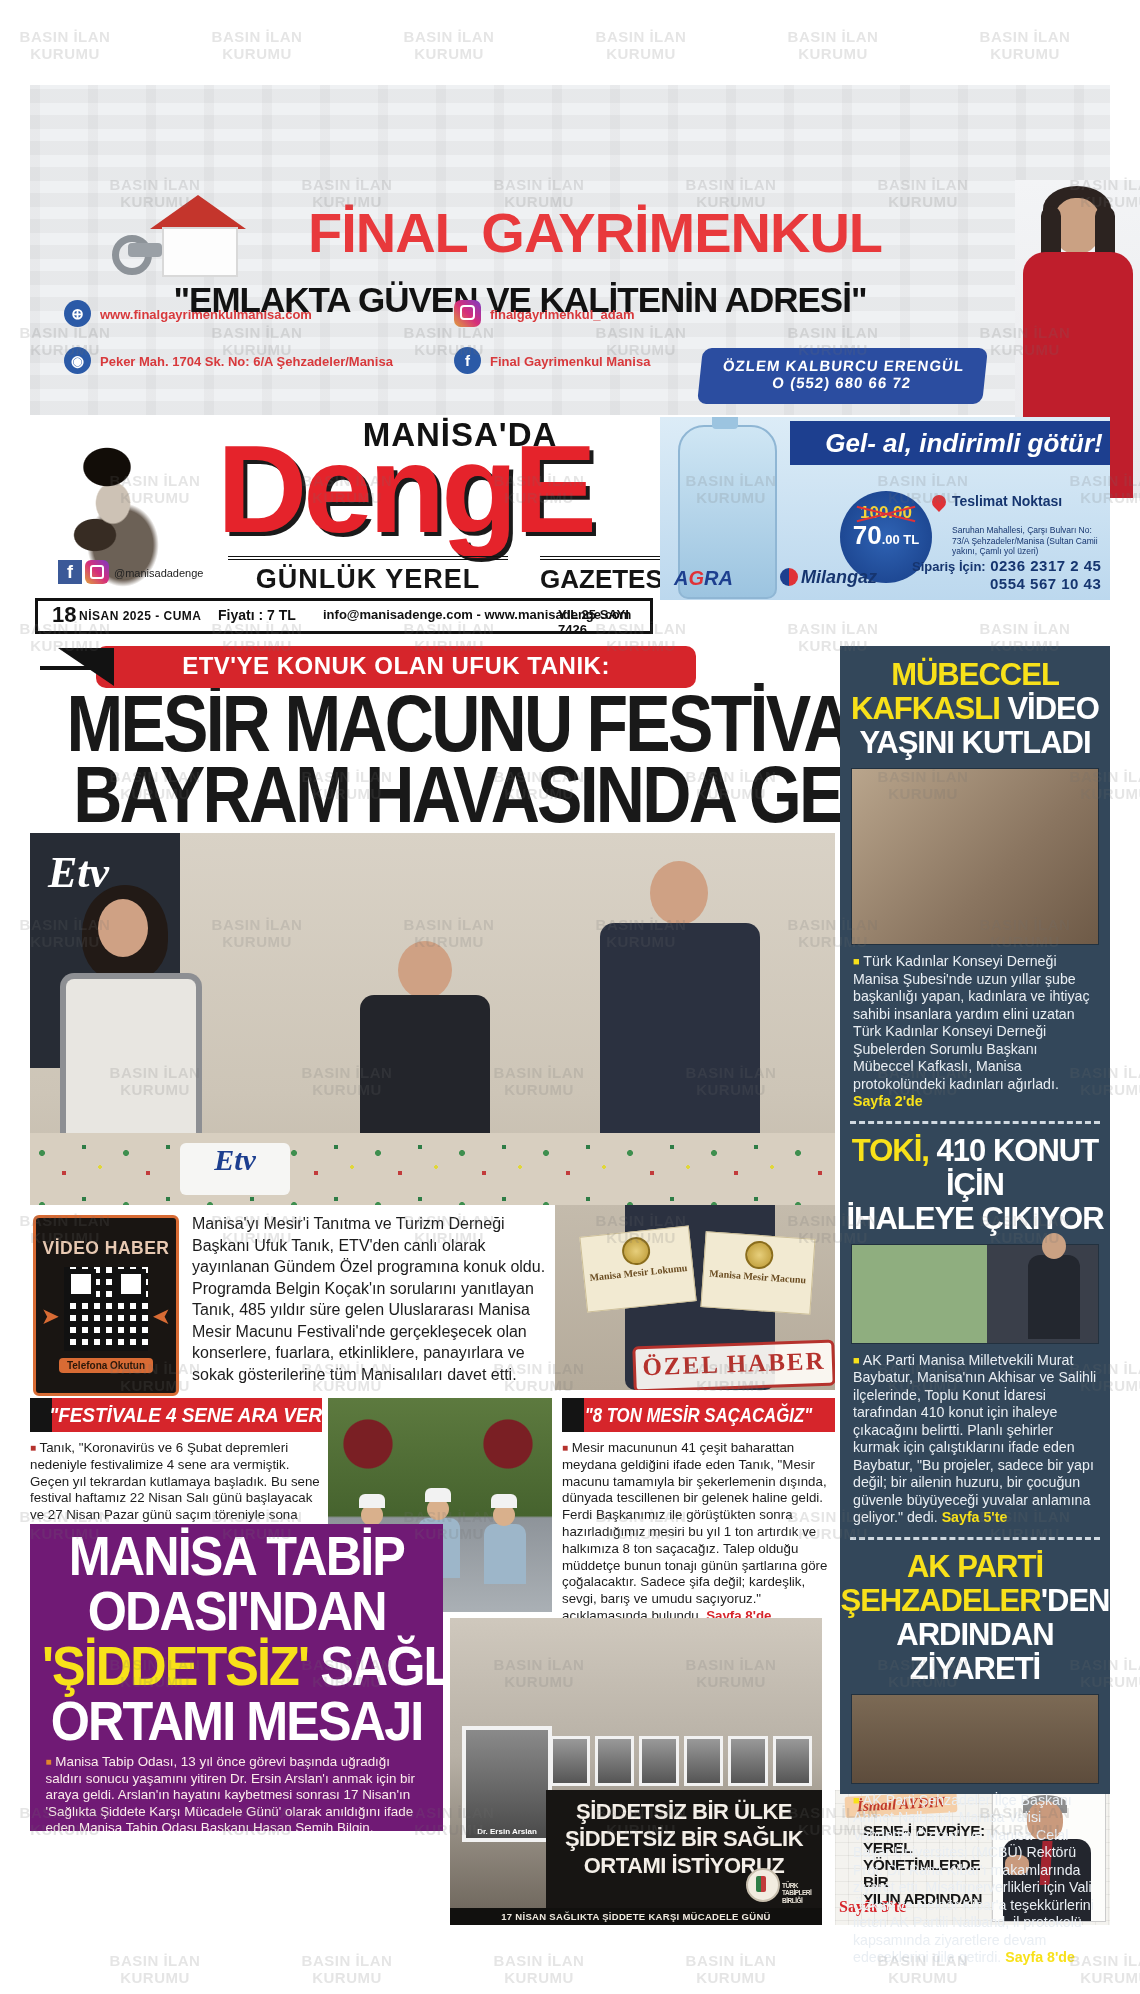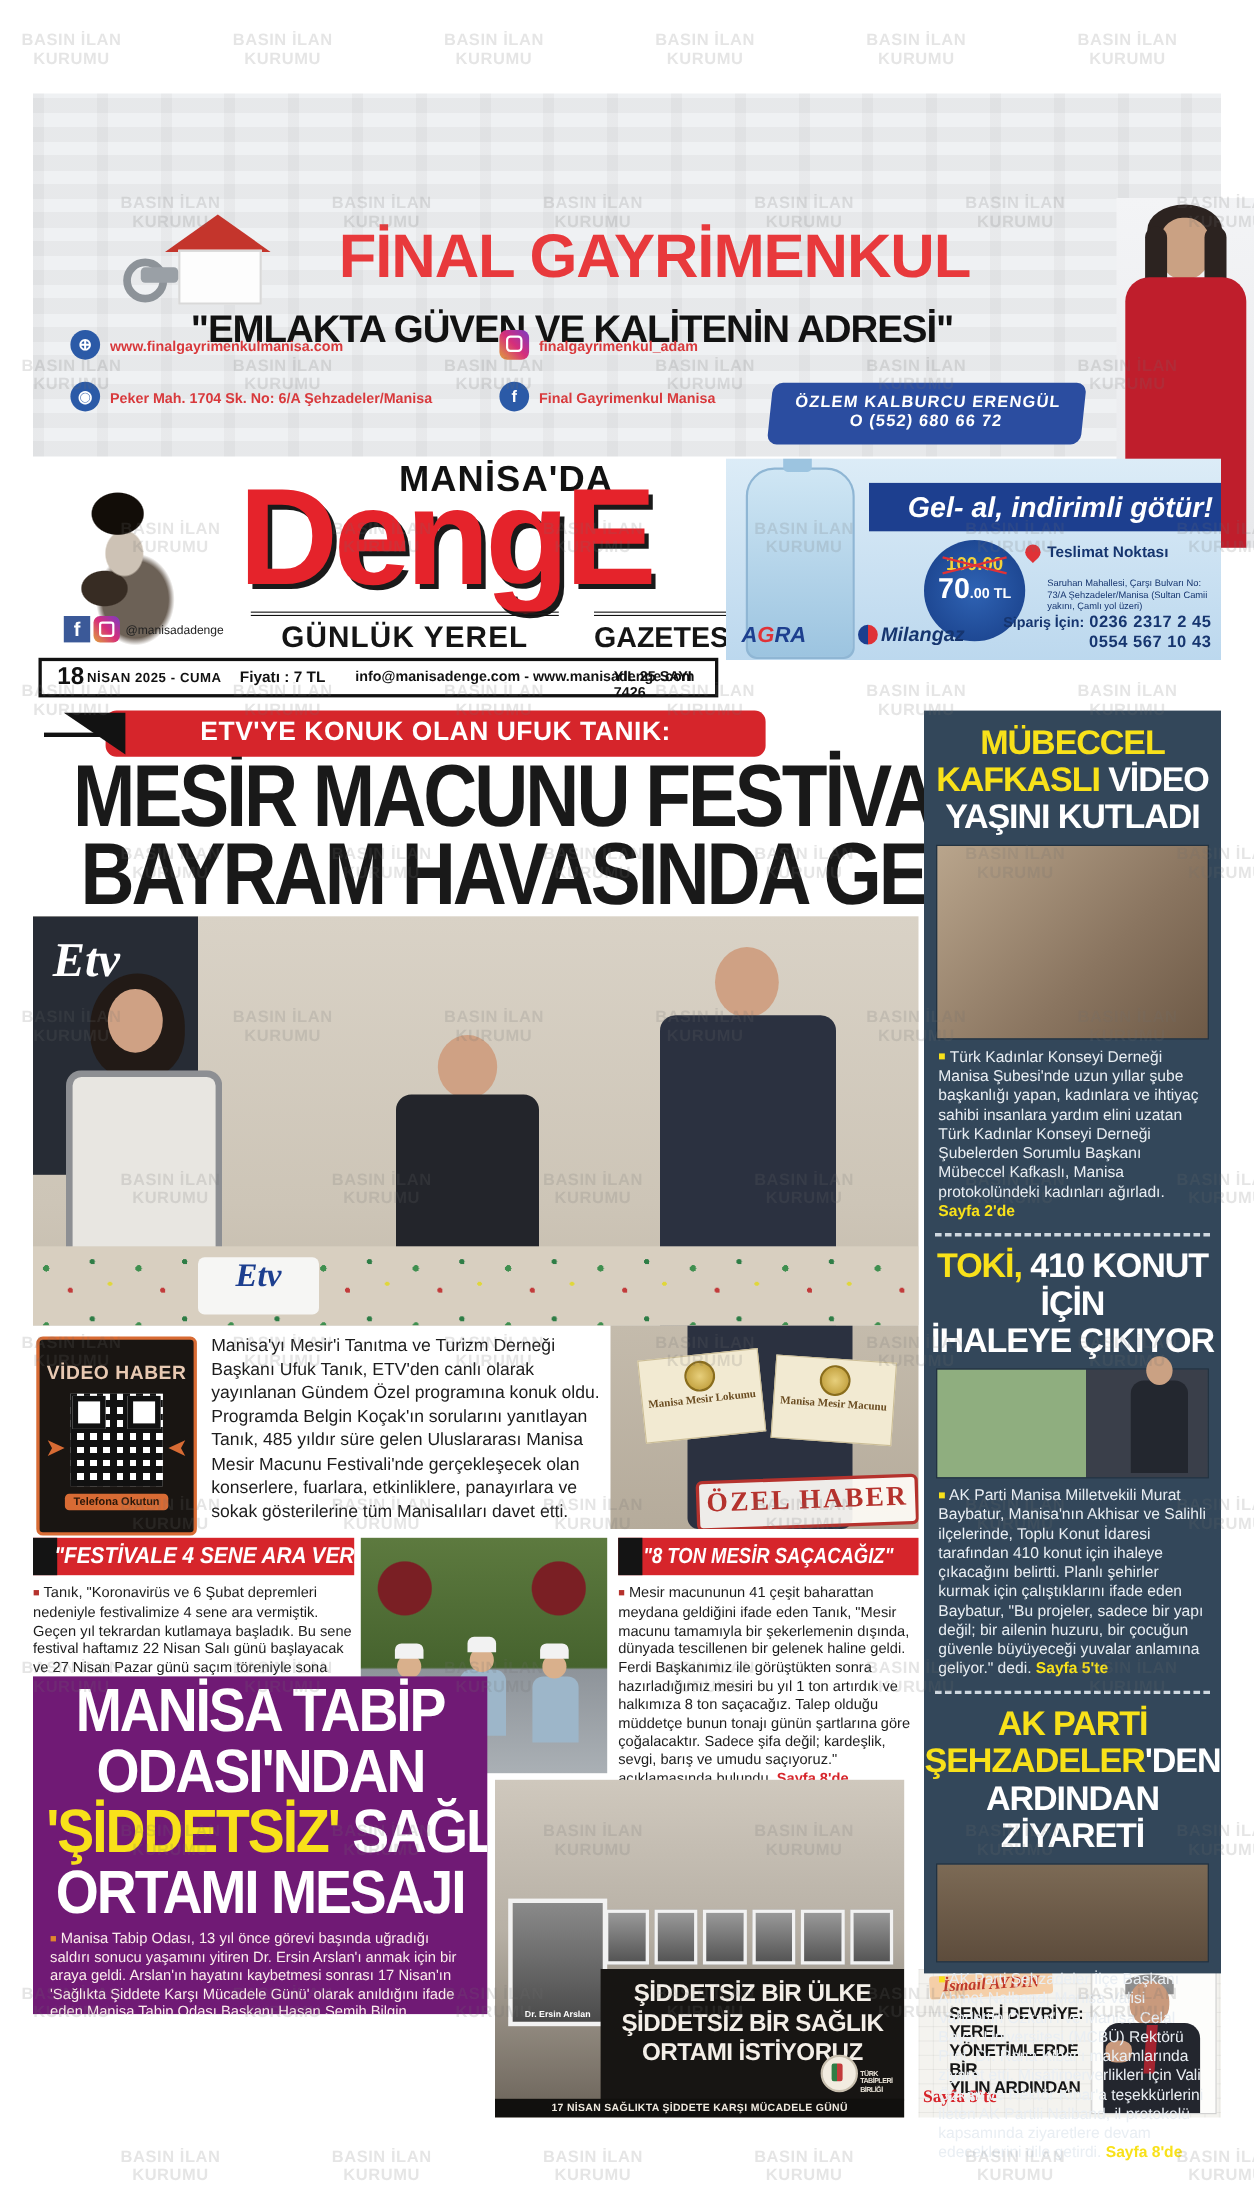--- a/index.html
+++ b/index.html
@@ -62,21 +62,21 @@
   .handle{position:absolute;left:56px;top:7px;font-size:11px;color:#222;}
   .infobar{left:35px;top:598px;width:612px;height:30px;border:3px solid #111;background:#fff;z-index:4;}
   .infobar span{position:absolute;font-weight:bold;color:#111;}
   .d1{left:14px;top:1px;font-size:22px;}
   .d2{left:41px;top:8px;font-size:12px;letter-spacing:.5px;}
   .d3{left:180px;top:6px;font-size:14px;}
   .d4{left:285px;top:6px;font-size:13px;}
   .d5{left:520px;top:6px;font-size:13px;}
   
   .wad{left:660px;top:417px;width:450px;height:183px;background:linear-gradient(180deg,#dcecf7,#bcd8ee);overflow:hidden;}
-  .wad .strip{position:absolute;left:130px;top:22px;width:348px;height:44px;background:#1d3f8f;}
+  .wad .strip{position:absolute;left:130px;top:4px;width:348px;height:44px;background:#1d3f8f;}
   .wad .strip div{color:#fff;font-weight:900;font-style:italic;font-size:26px;text-align:center;margin-top:7px;}
   .bottle{position:absolute;left:18px;top:8px;width:95px;height:170px;background:linear-gradient(180deg,#cfe6f4,#9cc4e0);
     border-radius:26px 26px 10px 10px;border:2px solid #8fb6d4;}
   .bottle:before{content:"";position:absolute;left:32px;top:-14px;width:26px;height:16px;background:#9cc4e0;border-radius:4px;}
   .pricec{position:absolute;left:180px;top:74px;width:92px;height:92px;border-radius:50%;
     background:radial-gradient(#2f63b4,#173d86);color:#fff;text-align:center;}
   .oldp{position:relative;display:inline-block;font-weight:bold;font-size:17px;color:#f3d23a;margin-top:12px;}
   .oldp:before,.oldp:after{content:"";position:absolute;left:-4px;right:-4px;top:48%;height:2px;background:#e03237;}
   .oldp:before{transform:rotate(14deg);} .oldp:after{transform:rotate(-14deg);}
   .newp{font-weight:900;font-size:26px;line-height:24px;}

